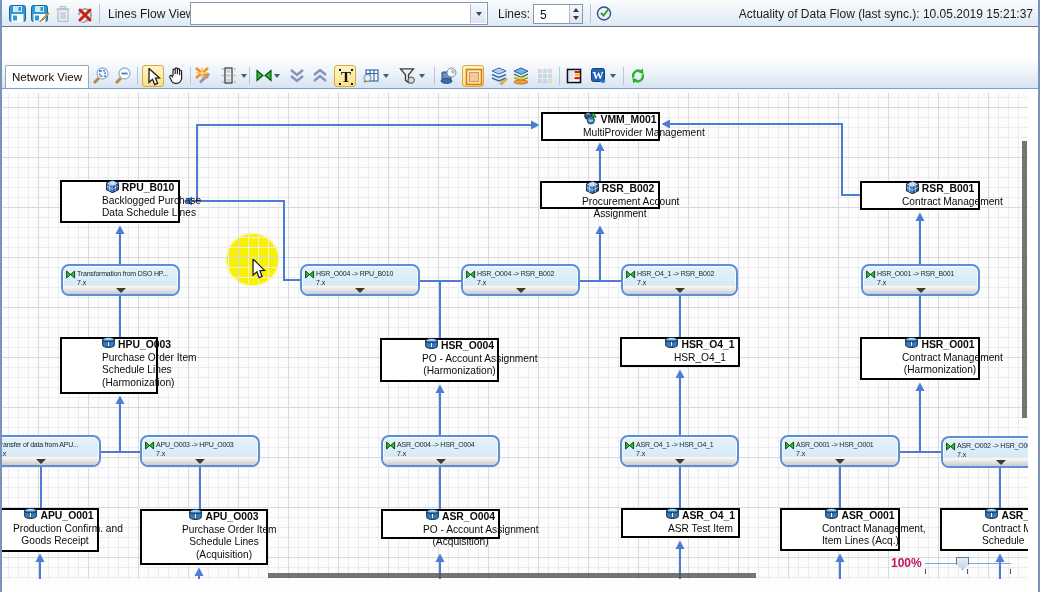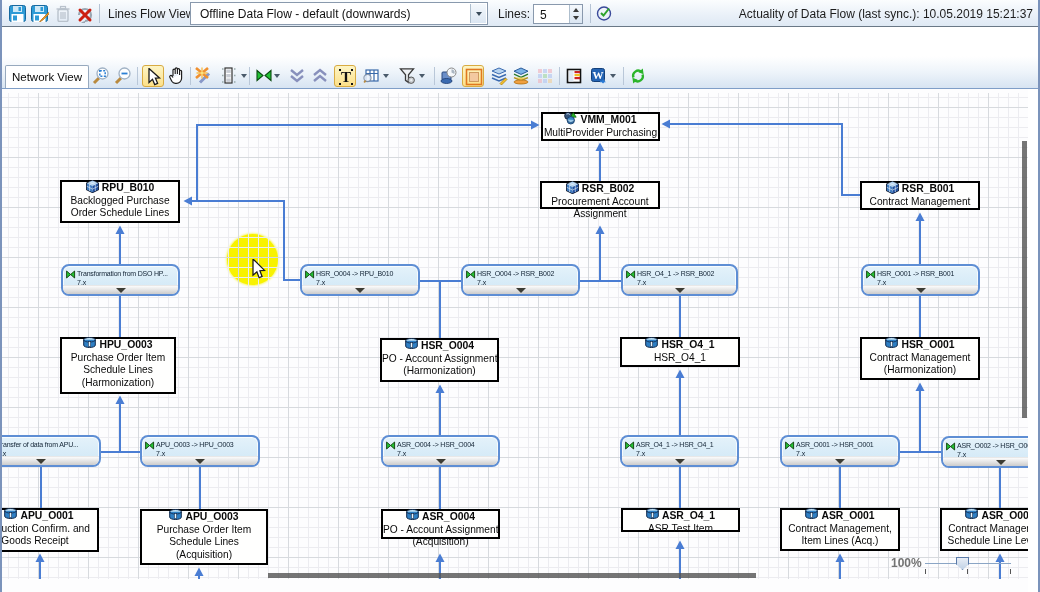--- a/index.html
+++ b/index.html
@@ -57,36 +57,36 @@
     linear-gradient(to bottom, #ececf0 1px, transparent 1px);
   background-size:50px 50px, 50px 50px, 10px 10px, 10px 10px;
   background-position:38px 0px, 0px 14px, 8px 0px, 0px 4px; }
 #ycircle { position:absolute; left:227px; top:145px; width:51px; height:51px; border-radius:50%;
   background:#f8f200; box-shadow:0 0 2px 1px rgba(248,242,0,.55); }
 
 .wnode { position:absolute; background:#fffffe; border:2px solid #000;
   font-size:10.2px; letter-spacing:0; color:#0a0a0a; text-align:center; line-height:12.7px; padding-top:0; }
 .wnode .ttl { font-weight:bold; font-size:10.4px; white-space:nowrap; margin-top:-2px; }
 .wnode .ttl svg { vertical-align:-2px; margin-right:3px; }
-.wnode div { white-space:nowrap; }
+.wnode div { white-space:nowrap;padding-left:40px; }
 .tnode { position:absolute; width:120px; height:32px; border:2px solid #5e8ed4; border-radius:8px;
   background:linear-gradient(#e4f2fa,#cfe7f6); overflow:hidden; box-shadow:inset 0 0 0 1px rgba(255,255,255,0.75); }
 .tnode .tt { position:absolute; left:14px; top:4px; font-size:7px; letter-spacing:-0.2px; color:#122334; white-space:nowrap; }
 .tnode .tx { position:absolute; left:14px; top:12.5px; font-size:7px; color:#122334; }
 .tnode .bico { position:absolute; left:3px; top:4px; }
 .tnode .strip { position:absolute; left:0; bottom:0; width:100%; height:9px;
   background:linear-gradient(#fbfbfb,#cccccc); border-top:1px solid #e8e8e8; }
 .tnode .strip:after { content:""; position:absolute; left:50%; margin-left:-5px; top:2px;
   border-left:5px solid transparent; border-right:5px solid transparent; border-top:5px solid #3c3c34; }
 
 #hthumb { position:absolute; left:268px; top:484px; width:488px; height:5px; background:rgba(82,82,82,0.8); }
 #vthumb { position:absolute; left:1022px; top:52px; width:5px; height:277px; background:rgba(82,82,82,0.8); }
 
 #zoomw { position:absolute; left:880px; top:466px; width:145px; height:25px; }
-#zoomw .pct { position:absolute; left:11px; top:1px; font-size:12px; font-weight:bold; color:#737373; }
+#zoomw .pct { position:absolute; left:11px; top:1px; font-size:12px; font-weight:bold; color:#be185d; }
 #zoomw .track { position:absolute; left:45px; top:8px; width:86px; height:1px; background:#8aa5c5; }
 #zoomw .tick { position:absolute; top:14px; width:1px; height:5px; background:#555; }
 #zoomw .thumb { position:absolute; left:76px; top:2px; width:13px; height:13px;
   background:linear-gradient(#e8eef6,#c2d2e6); border:1px solid #5a7aa8;
   clip-path:polygon(0 0, 100% 0, 100% 55%, 50% 100%, 0 55%); }
 </style>
 </head>
 <body>
 <div id="app">
 <div id="bl"></div>
@@ -116,21 +116,20 @@
     <line x1="10" y1="7" x2="10" y2="14" stroke="#b9c2cc" stroke-width="1.2"></line>
   </svg>
   <svg class="ticon" style="left:74px" width="19" height="18" xmlns="http://www.w3.org/2000/svg">
     <path d="M3,10 a6,6 0 1 1 6,6" fill="none" stroke="#9aa6b2" stroke-width="2.2"></path>
     <path d="M9,16 l-4,1.5 4,1.5 z" fill="#9aa6b2"></path>
     <path d="M4,5 L14,15 M14,5 L4,15" stroke="#cc1f10" stroke-width="3" stroke-linecap="round"></path>
   </svg>
   <div class="tb-sep" style="left:97px"></div>
   <div class="tb-txt" style="left:106px">Lines Flow View</div>
   <div id="combo">
-    <div class="ctext">Offline Data Flow - default (downwards)</div>
     <div class="cbtn"></div>
   </div>
   <div class="tb-txt" style="left:496px">Lines:</div>
   <div id="spin">
     <div class="stext">5</div>
     <div class="sbtns">
           <div class="sarr-up"></div>
           <div class="sarr-dn"></div>
         </div>
   </div>
@@ -390,43 +389,43 @@
       <polygon points="995.5,562 1004.5,562 1000,553.5"></polygon>
       <polygon points="35.5,562 44.5,562 40,553.5"></polygon>
       <polygon points="194.5,576 203.5,576 199,567.5"></polygon>
     </g>
   </svg>
   <div id="nodes">
     <div class="wnode" style="left:541px;top:23px;width:119px;height:29px">
       <div class="ttl"><svg width="13" height="13" xmlns="http://www.w3.org/2000/svg">
                 <use href="#imp"></use>
               </svg>VMM_M001</div>
-      <div>MultiProvider Purchasing</div>
+      <div>MultiProvider Management</div>
     </div>
     <div class="wnode" style="left:60px;top:91px;width:120px;height:43px">
       <div class="ttl"><svg width="13" height="13" xmlns="http://www.w3.org/2000/svg">
                 <use href="#icube"></use>
               </svg>RPU_B010</div>
       <div>Backlogged Purchase</div>
-            <div>Order Schedule Lines</div>
+            <div>Data Schedule Lines</div>
     </div>
     <div class="wnode" style="left:540px;top:92px;width:120px;height:28px">
       <div class="ttl"><svg width="13" height="13" xmlns="http://www.w3.org/2000/svg">
                 <use href="#icube"></use>
               </svg>RSR_B002</div>
       <div>Procurement Account</div>
             <div>Assignment</div>
     </div>
     <div class="wnode" style="left:860px;top:92px;width:120px;height:29px">
       <div class="ttl"><svg width="13" height="13" xmlns="http://www.w3.org/2000/svg">
                 <use href="#icube"></use>
               </svg>RSR_B001</div>
       <div>Contract Management</div>
     </div>
-    <div class="wnode" style="left:60px;top:248px;width:116px;height:57px">
+    <div class="wnode" style="left:60px;top:248px;width:98px;height:57px">
       <div class="ttl"><svg width="13" height="13" xmlns="http://www.w3.org/2000/svg">
                 <use href="#idso"></use>
               </svg>HPU_O003</div>
       <div>Purchase Order Item</div>
             <div>Schedule Lines</div>
             <div>(Harmonization)</div>
     </div>
     <div class="wnode" style="left:380px;top:249px;width:119px;height:44px">
       <div class="ttl"><svg width="13" height="13" xmlns="http://www.w3.org/2000/svg">
                 <use href="#idso"></use>
@@ -462,21 +461,21 @@
             <div>Schedule Lines</div>
             <div>(Acquisition)</div>
     </div>
     <div class="wnode" style="left:381px;top:420px;width:119px;height:30px">
       <div class="ttl"><svg width="13" height="13" xmlns="http://www.w3.org/2000/svg">
                 <use href="#idso"></use>
               </svg>ASR_O004</div>
       <div>PO - Account Assignment</div>
             <div>(Acquisition)</div>
     </div>
-    <div class="wnode" style="left:621px;top:419px;width:119px;height:24px">
+    <div class="wnode" style="left:621px;top:419px;width:119px;height:30px">
       <div class="ttl"><svg width="13" height="13" xmlns="http://www.w3.org/2000/svg">
                 <use href="#idso"></use>
               </svg>ASR_O4_1</div>
       <div>ASR Test Item</div>
     </div>
     <div class="wnode" style="left:780px;top:419px;width:120px;height:43px">
       <div class="ttl"><svg width="13" height="13" xmlns="http://www.w3.org/2000/svg">
                 <use href="#idso"></use>
               </svg>ASR_O001</div>
       <div>Contract Management,</div>

